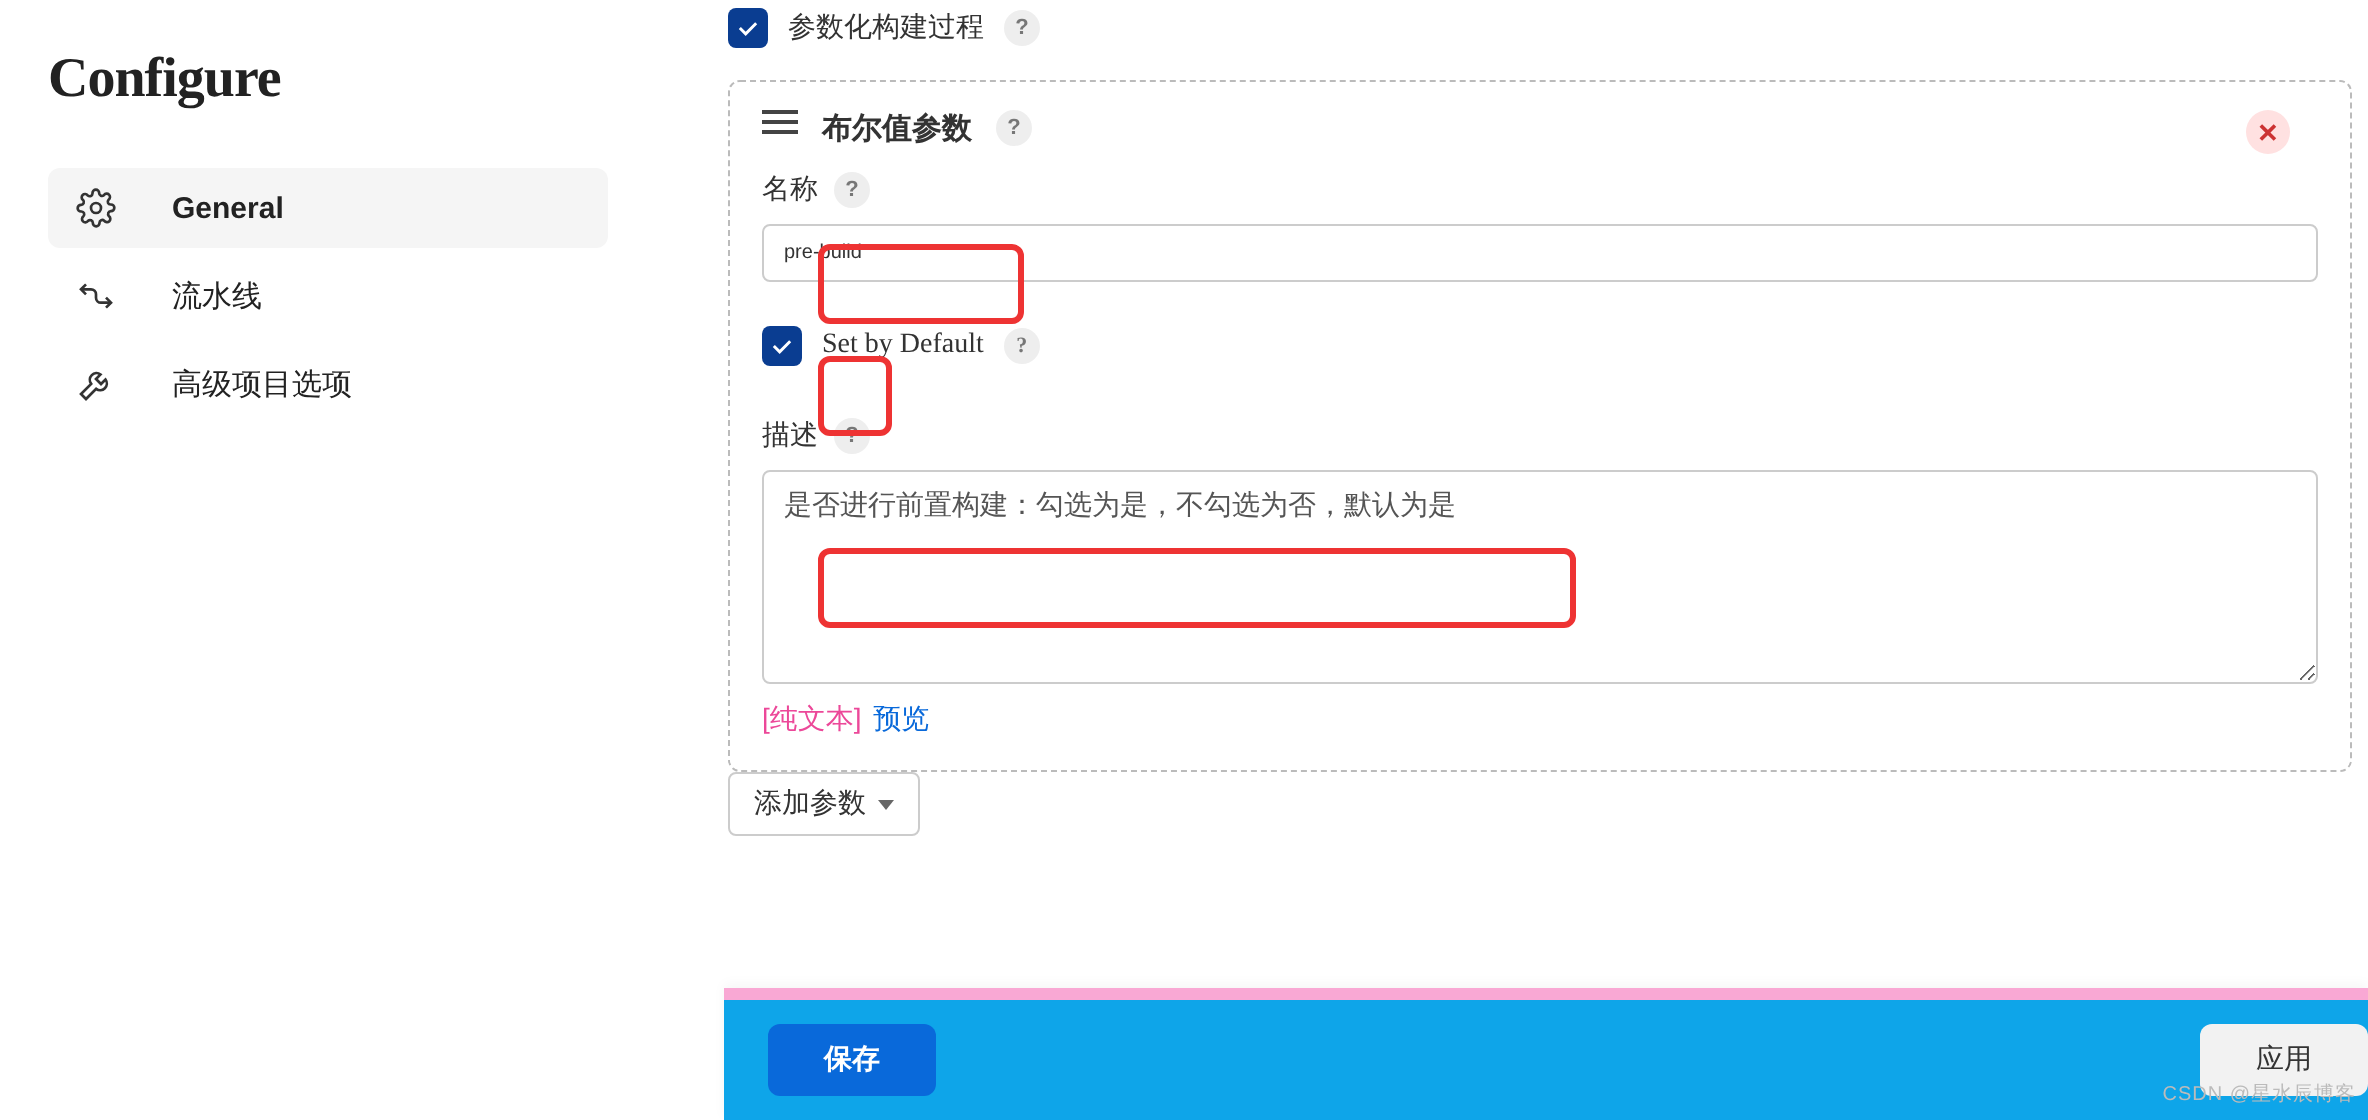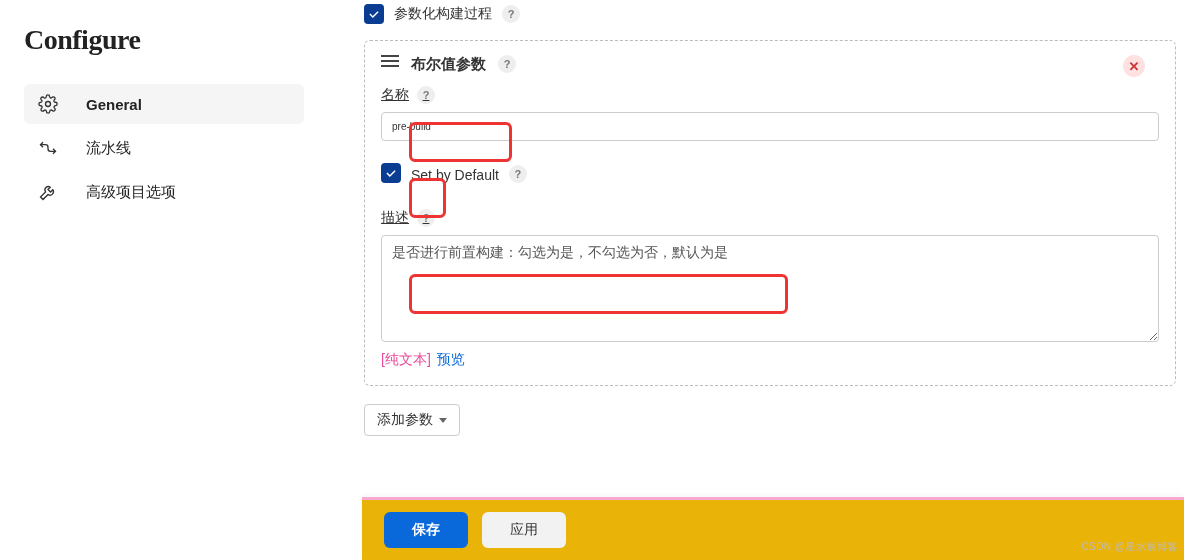--- a/index.html
+++ b/index.html
@@ -98,21 +98,21 @@
     top: 14px; right: 30px;
     width: 22px; height: 22px;
     border-radius: 50%;
     background: #ffe1e1;
     color: #c33;
     display: flex; align-items: center; justify-content: center;
     font-size: 13px; font-weight: bold;
     cursor: pointer;
   }
 
-  .field-label { display: flex; align-items: flex-start; gap: 8px; font-size: 14px; color: #333; margin-bottom: 8px; text-decoration: underline; }
+  .field-label { display: flex; align-items: flex-start; gap: 8px; font-size: 14px; color: #333; margin-bottom: 8px; }
   .text-input {
     width: 100%;
     border: 1px solid #ccc;
     border-radius: 4px;
     padding: 8px 10px;
     font-size: 10px;
     color: #333;
     outline: none;
   }
   .text-area {
@@ -131,50 +131,52 @@
     position: absolute;
     border: 3px solid #e33;
     border-radius: 6px;
     pointer-events: none;
   }
   .red-name   { top: 122px; left: 409px; width: 103px; height: 40px; }
   .red-chk    { top: 178px; left: 409px; width: 37px; height: 40px; }
   .red-desc   { top: 274px; left: 409px; width: 379px; height: 40px; }
 
   .set-default-row {
-    display: flex; align-items: flex-end; gap: 10px;
+    display: flex; align-items: center; gap: 10px;
     margin: 22px 0 26px 0;
+    font-family: Liberation Serif, serif;
   }
   .set-default-row .chk { background: #0a3d91; }
 
   .desc-footer { font-size: 14px; margin-top: 6px; }
   .desc-footer .plain { color: #ec4899; }
   .desc-footer .preview { color: #0969da; cursor: pointer; margin-left: 2px; }
 
-  .add-param-row { margin-top: 18px; }
+  .add-param-row { }
   .add-param-btn {
     border: 1px solid #ccc;
     border-radius: 4px;
     padding: 6px 12px;
     font-size: 14px;
     background: #fff;
     cursor: pointer;
     color: #333;
     display: inline-flex; align-items: center; gap: 6px;
   }
   .caret { width: 0; height: 0; border-left: 4px solid transparent; border-right: 4px solid transparent; border-top: 5px solid #666; }
 
   .footer-bar {
     position: absolute;
     bottom: 0; left: 362px; right: 0;
-    background: #eab308;
-    border-top: 3px solid #f9a8d4;
+    background: #0ea5e9;
+    border-top: 6px solid #f9a8d4;
     padding: 12px 0 12px 22px;
     display: flex; gap: 14px;
     box-shadow: 0 -2px 6px rgba(0,0,0,0.04);
+    justify-content: space-between;
   }
   .btn {
     border: none;
     border-radius: 6px;
     padding: 9px 28px;
     font-size: 14px;
     cursor: pointer;
   }
   .btn-primary { background: #0969da; color: #fff; font-weight: 600; }
   .btn-secondary { background: #f2f2f2; color: #333; }

